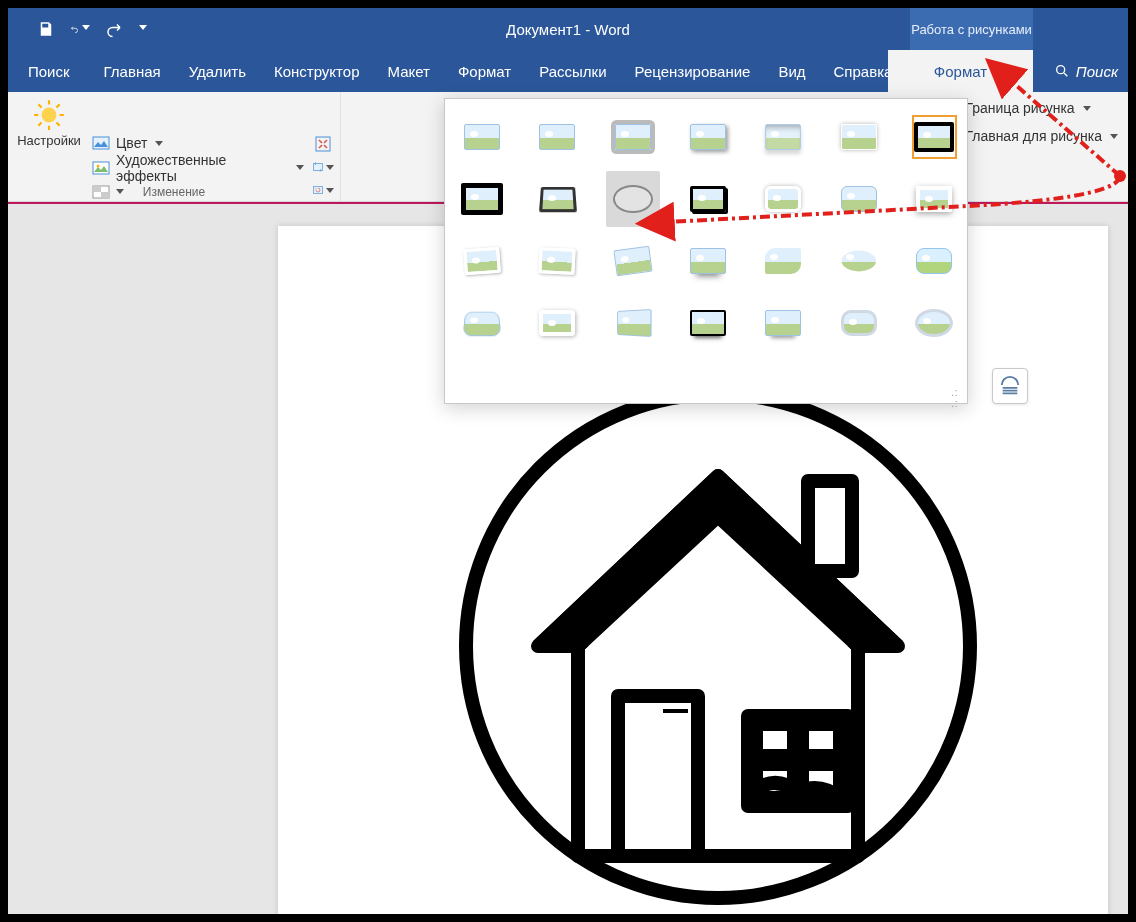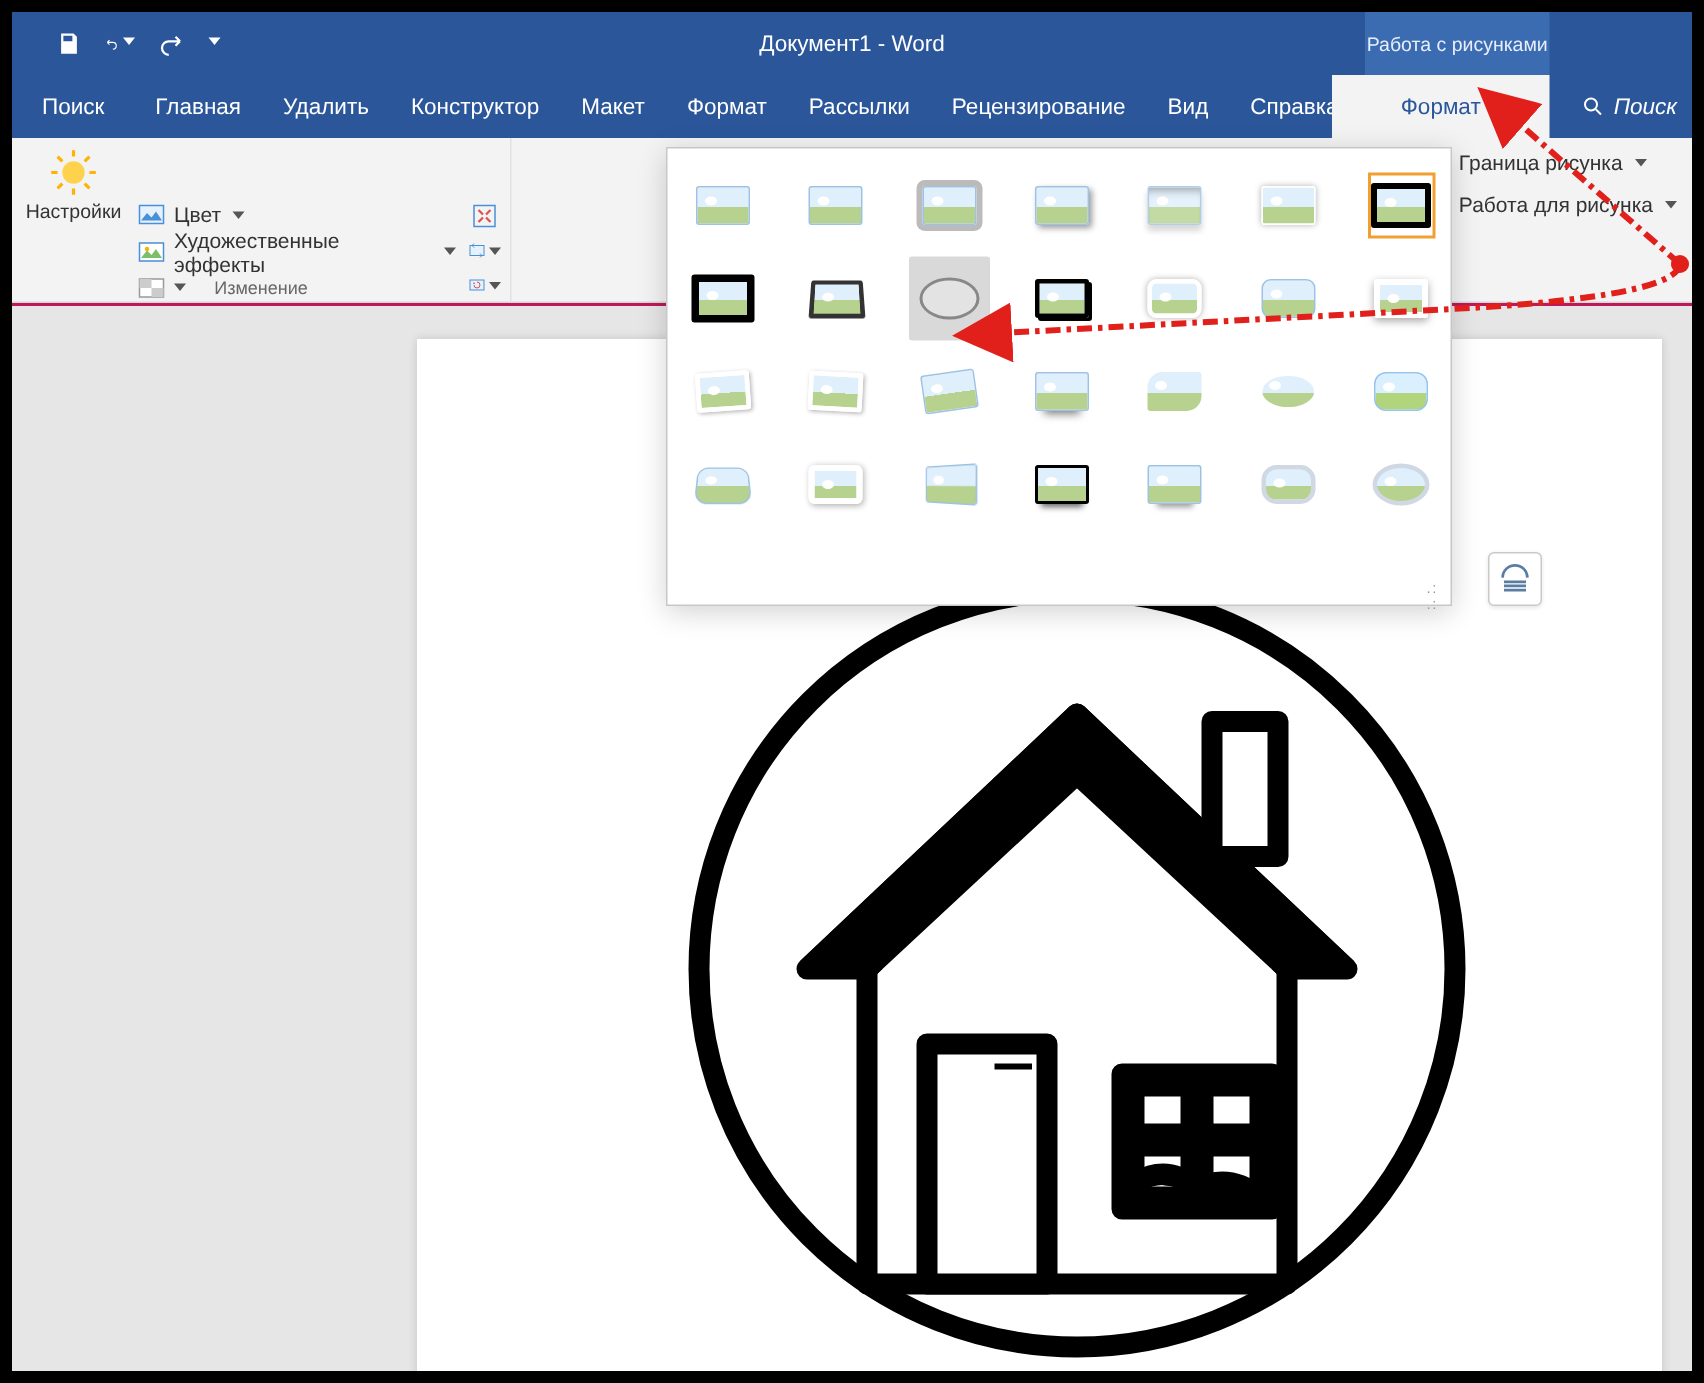--- a/index.html
+++ b/index.html
@@ -192,21 +192,21 @@
         <span>Граница рисунка</span>
           <span class="ddarr"></span>
       </div>
       <div class="smallbtn">
         <span class="smallicon">
             <svg viewBox="0 0 18 18" width="18" height="18">
               <rect x="3" y="3" width="12" height="12" rx="2" fill="#e8e8e8" stroke="#888"></rect>
               <rect x="5" y="5" width="12" height="12" rx="2" fill="#fff" stroke="#888"></rect>
             </svg>
           </span>
-        <span>Работа для рисунка</span>
+        <span>Главная для рисунка</span>
           <span class="ddarr"></span>
       </div>
     </div>
   </div>
 
   <div class="docarea">
     <div class="page">
       <div class="housewrap">
         <svg viewBox="0 0 520 520">
           <circle cx="260" cy="260" r="252" fill="#fff" stroke="#000" stroke-width="14"></circle>

